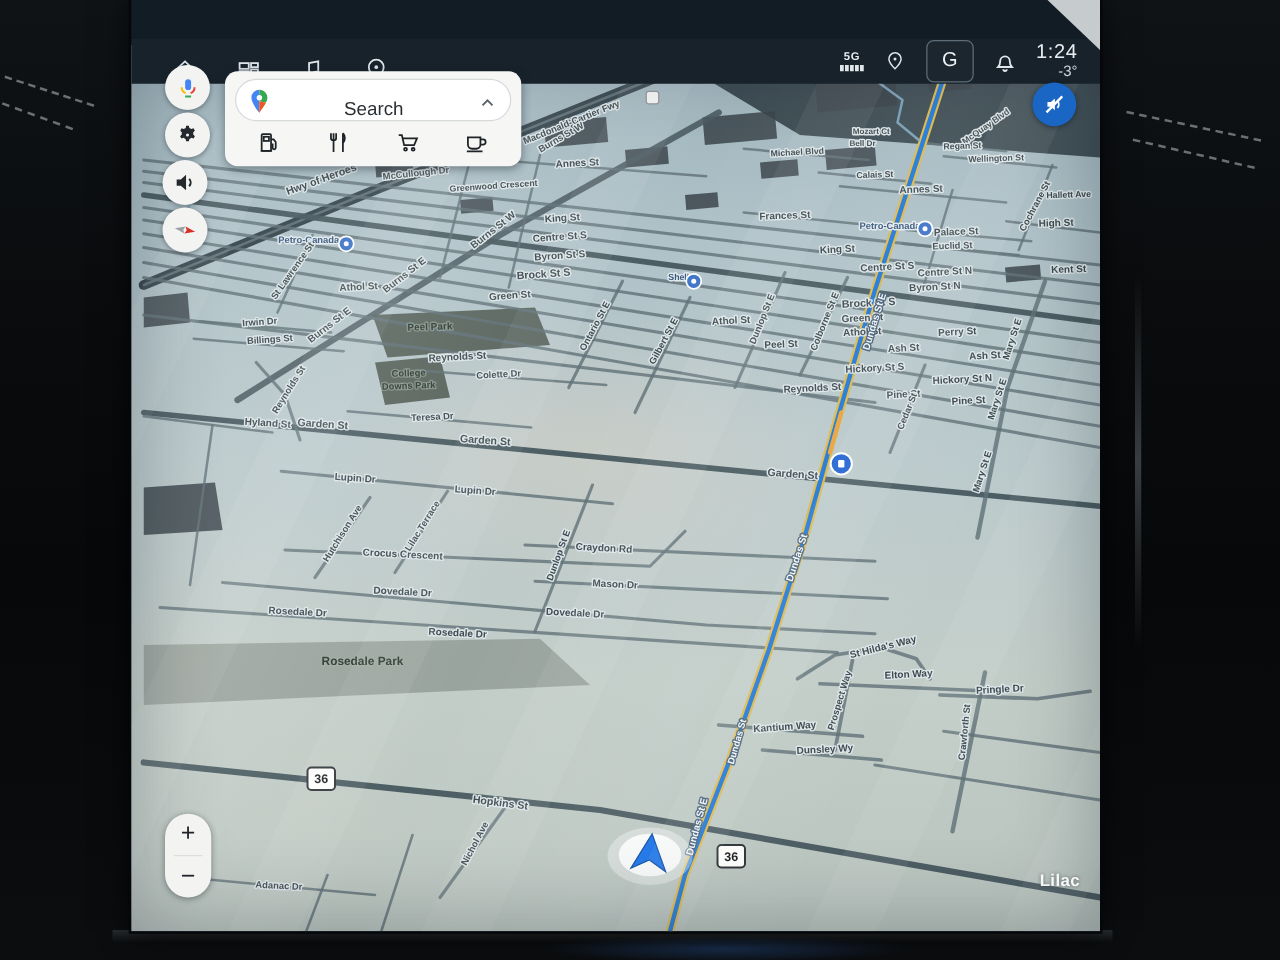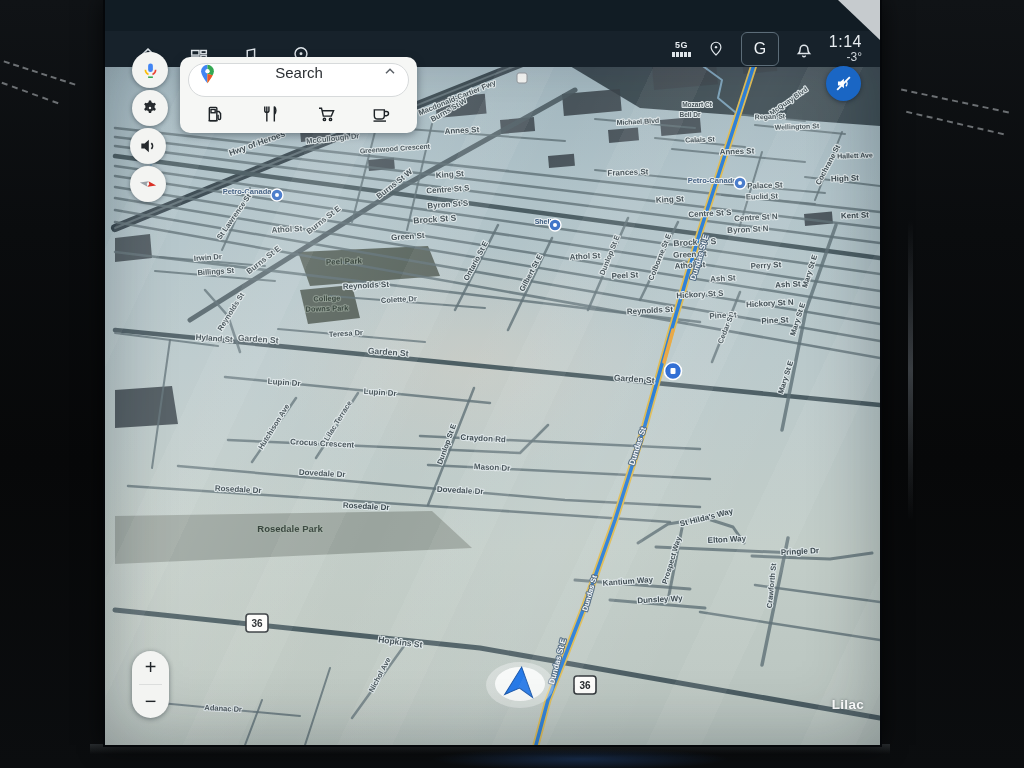--- a/index.html
+++ b/index.html
@@ -51,21 +51,21 @@
   .lbl.road{fill:#3d4a50;stroke:#dde6e8;}
   .lbl.park{fill:#2c3a32;stroke:rgba(160,175,162,.55);}
   .lbl.route{fill:#f4f8fb;stroke:#49637b;}
   .lbl.poi{fill:#3a587c;stroke:#e2eaee;}
   
   .circle-btn{position:absolute;width:36px;height:36px;border-radius:50%;background:#f3f4f2;z-index:31;
     box-shadow:0 1px 4px rgba(20,30,40,.45);display:flex;align-items:center;justify-content:center;cursor:pointer;}
   #search-card{position:absolute;left:75px;top:57px;width:237px;height:76px;background:#f6f7f5;border-radius:10px;
     z-index:31;box-shadow:0 2px 8px rgba(20,30,40,.45);display:flex;flex-direction:column;padding:6px 8px 4px;box-sizing:border-box;}
   #search-pill{height:32px;border:1px solid #d7dadb;border-radius:17px;background:#fff;display:flex;
-    align-items:flex-start;padding:0 10px;cursor:text;}
+    align-items:flex-end;padding:0 10px;cursor:text;}
   #search-pill .stext{flex:1;text-align:center;color:#2b2f33;font-size:15px;}
   #quick-row{flex:1;display:flex;align-items:center;justify-content:space-around;padding-top:2px;}
   .qbtn{width:34px;height:26px;display:flex;align-items:center;justify-content:center;cursor:pointer;}
   .qbtn svg{stroke:#1e2327;fill:none;stroke-width:1.7;}
   #mute-btn{position:absolute;left:721px;top:66px;width:35px;height:35px;border-radius:50%;background:#1a66c4;
     z-index:31;box-shadow:0 1px 4px rgba(10,20,35,.5);display:flex;align-items:center;justify-content:center;cursor:pointer;}
   #zoom-pill{position:absolute;left:27px;top:651px;width:37px;height:67px;background:#f3f4f2;border-radius:19px;
     z-index:31;box-shadow:0 1px 5px rgba(20,30,40,.45);display:flex;flex-direction:column;}
   .zbtn{flex:1;display:flex;align-items:center;justify-content:center;font-size:20px;color:#202428;cursor:pointer;}
   #zoom-pill .sep{height:1px;background:#dcdedd;margin:0 7px;}
@@ -134,21 +134,21 @@
         </div>
         <div class="gbox">
           <span>G</span>
         </div>
         <div class="sb-ic">
           <svg width="22" height="22" viewBox="0 0 24 24">
               <path d="M6 17 h12 c-1.5-1.5-1.8-3-1.8-5 a4.2 4.2 0 0 0 -8.4 0 c0 2 -0.3 3.5 -1.8 5 Z M10.5 19 a1.5 1.5 0 0 0 3 0"></path>
             </svg>
         </div>
         <div class="clock">
-          <div class="t">1:14</div>
+          <div class="t">1:24</div>
           <div class="d">-3°</div>
         </div>
       </div>
     </div>
     <div id="corner-tri"></div>
 
     <div id="map">
       <svg id="mapsvg" width="775" height="709" viewBox="105 36 775 709" preserveAspectRatio="none">
           <polygon points="558,40 880,40 880,126 640,108 560,60" fill="#35434b" opacity="0.92"></polygon>
           <polygon points="298,252 428,246 440,276 310,286" fill="#515c55" opacity="0.92"></polygon>

